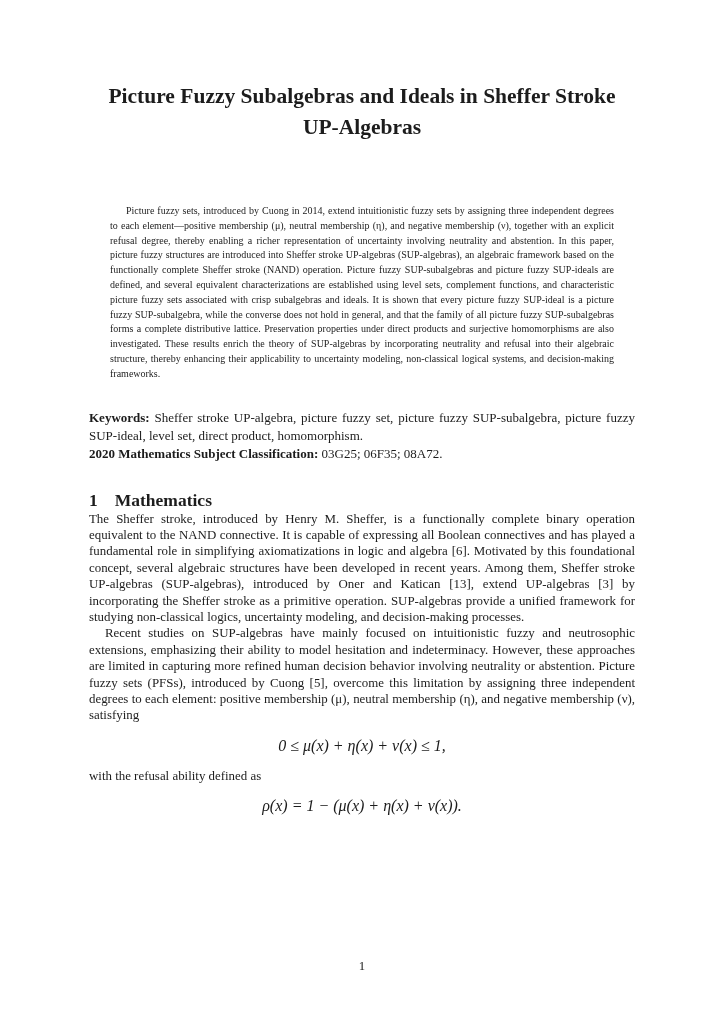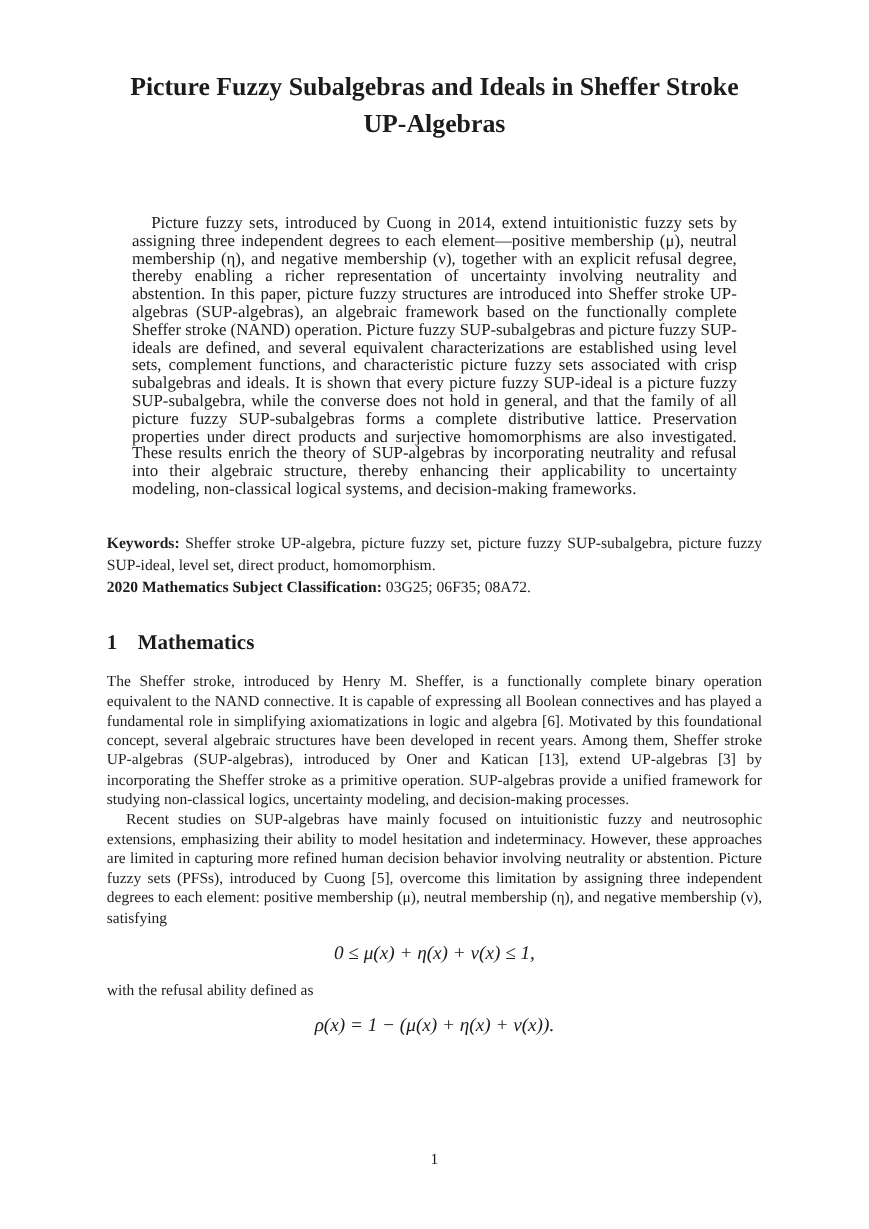--- a/index.html
+++ b/index.html
@@ -8,21 +8,21 @@
     padding: 0;
     background: #ffffff;
   }
   .page {
     position: relative;
     width: 724px;
     height: 1024px;
     margin: 0 auto;
     background: #ffffff;
     box-sizing: border-box;
-    padding: 57px 89px 0 89px;
+    padding: 81px 89px 0 89px;
     font-family: "Liberation Serif", "DejaVu Serif", serif;
     color: #1c1c1c;
     overflow: hidden;
   }
   .title {
     font-size: 21.5px;
     font-weight: bold;
     text-align: center;
     line-height: 1.42;
     margin: 0 auto;
@@ -31,21 +31,21 @@
   .abstract {
     margin-top: 62px;
   }
   .abstract-heading {
     font-size: 12.5px;
     font-weight: bold;
     text-align: center;
     margin: 0 0 9px 0;
   }
   .abstract-body {
-    font-size: 14px;
+    font-size: 10px;
     line-height: 14.8px;
     text-align: justify;
     margin: 0 21px;
     text-indent: 16px;
   }
   .meta-block {
     margin-top: 27px;
   }
   .meta-line {
     font-size: 13px;
@@ -60,21 +60,21 @@
     margin: 27px 0 0 0;
     line-height: 1.2;
   }
   .sec-num { margin-right: 17px; }
   .body-par {
     font-size: 12.9px;
     line-height: 16.4px;
     text-align: justify;
     margin: 0;
   }
-  .par-first { margin-top: 14px; }
+  .par-first { }
   .par-indent { text-indent: 16px; }
   .equation {
     font-size: 16px;
     font-style: italic;
     text-align: center;
     margin: 13px 0;
   }
   .after-eq { margin-top: 12px; }
   .page-number {
     position: absolute;

